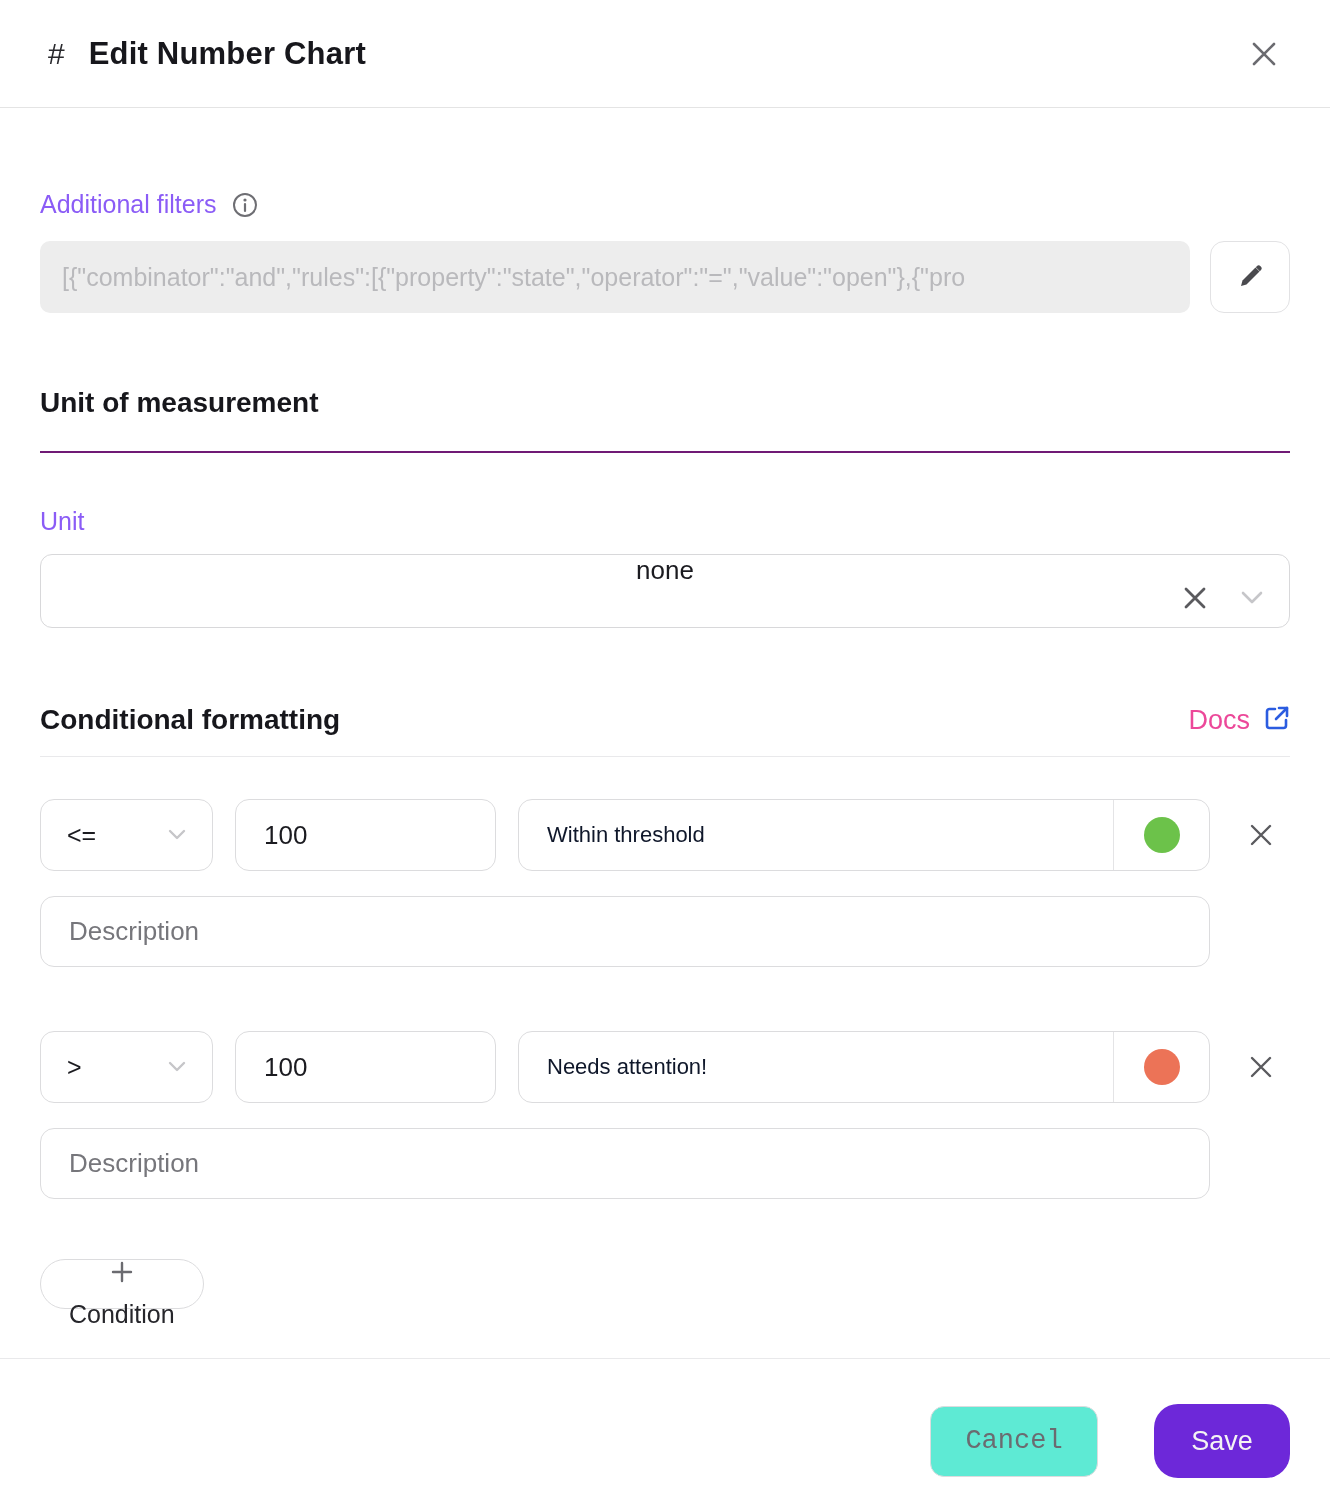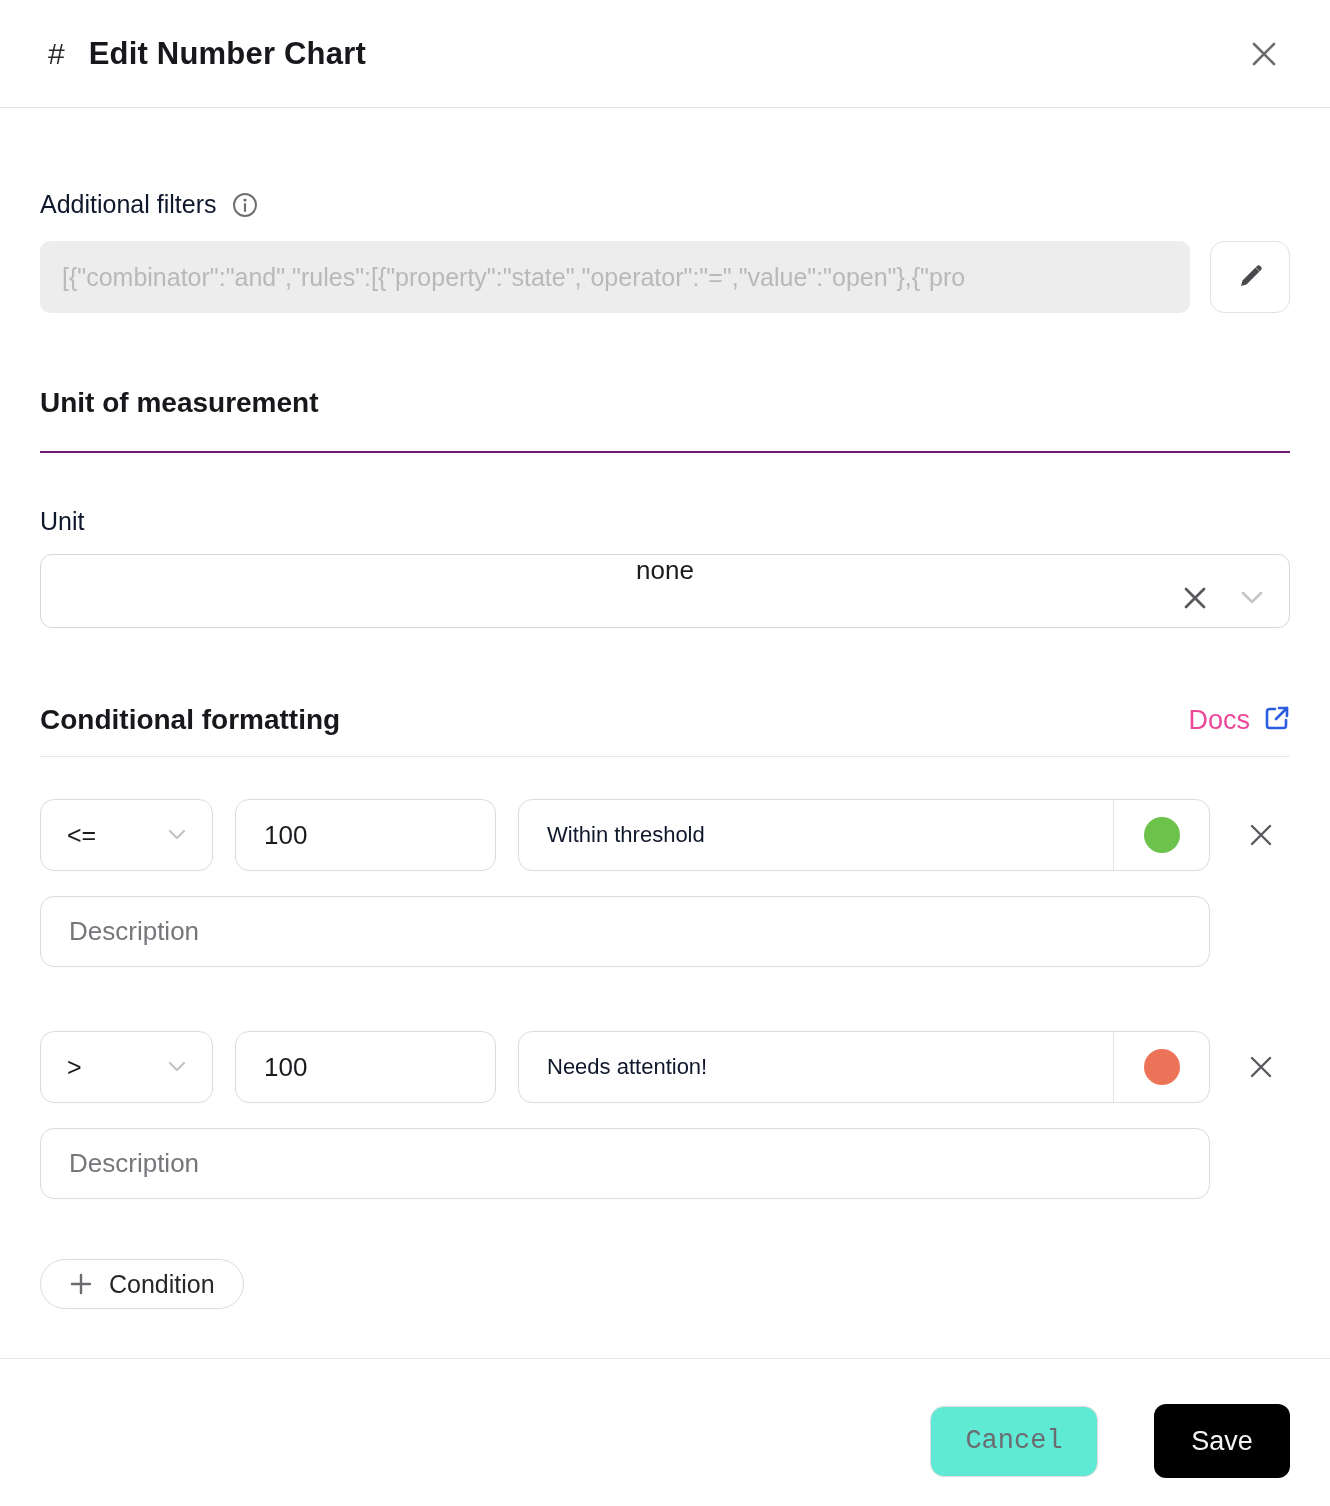--- a/index.html
+++ b/index.html
@@ -26,21 +26,21 @@
   .header-close {
     margin-left: auto; width: 44px; height: 44px;
     display: flex; align-items: center; justify-content: center;
     cursor: pointer; background: none; border: none;
   }
 
   
   .modal-body { flex: 1 1 auto; padding: 0 40px; }
 
   .field-label {
-    font-size: 25px; color: #0f172a;
+    font-size: 25px; color: #8b5cf6;
     display: flex; align-items: center; gap: 16px;
   }
   .filters-label-row { margin-top: 82px; }
 
   .filters-row { margin-top: 22px; display: flex; gap: 20px; align-items: stretch; }
   .filters-input {
     flex: 1 1 auto; min-width: 0;
     height: 72px;
     background: #ededed;
     border: none; border-radius: 10px;
@@ -148,41 +148,42 @@
 
   .add-condition-btn {
     margin-top: 60px;
     height: 50px;
     display: inline-flex; align-items: center; gap: 16px;
     padding: 0 28px;
     background: #fff;
     border: 1px solid #dcdcde; border-radius: 26px;
     cursor: pointer;
     font-family: inherit;
+    flex-direction: column;
   }
   .add-condition-label { font-size: 25px; color: #26262b; }
 
   
   .modal-footer {
     flex: 0 0 auto;
     border-top: 1px solid #e9e9eb;
     padding: 45px 40px 28px 40px;
     display: flex; justify-content: flex-end; align-items: center; gap: 56px;
   }
   .cancel-btn {
     width: 168px; height: 71px;
     background: #5eead4;
     border: 1px solid #dcdcde; border-radius: 14px;
     font-family: Liberation Mono, monospace; font-size: 27px; color: #6b6b70;
     cursor: pointer;
   }
   .save-btn {
     width: 136px; height: 74px;
-    background: #000000;
-    border: none; border-radius: 12px;
+    background: #6d28d9;
+    border: none; border-radius: 24px;
     font-family: inherit; font-size: 27px; color: #f4f4f4;
     cursor: pointer;
   }
 
   svg { display: block; }
 </style>
 </head>
 <body>
 
 <div class="modal">

